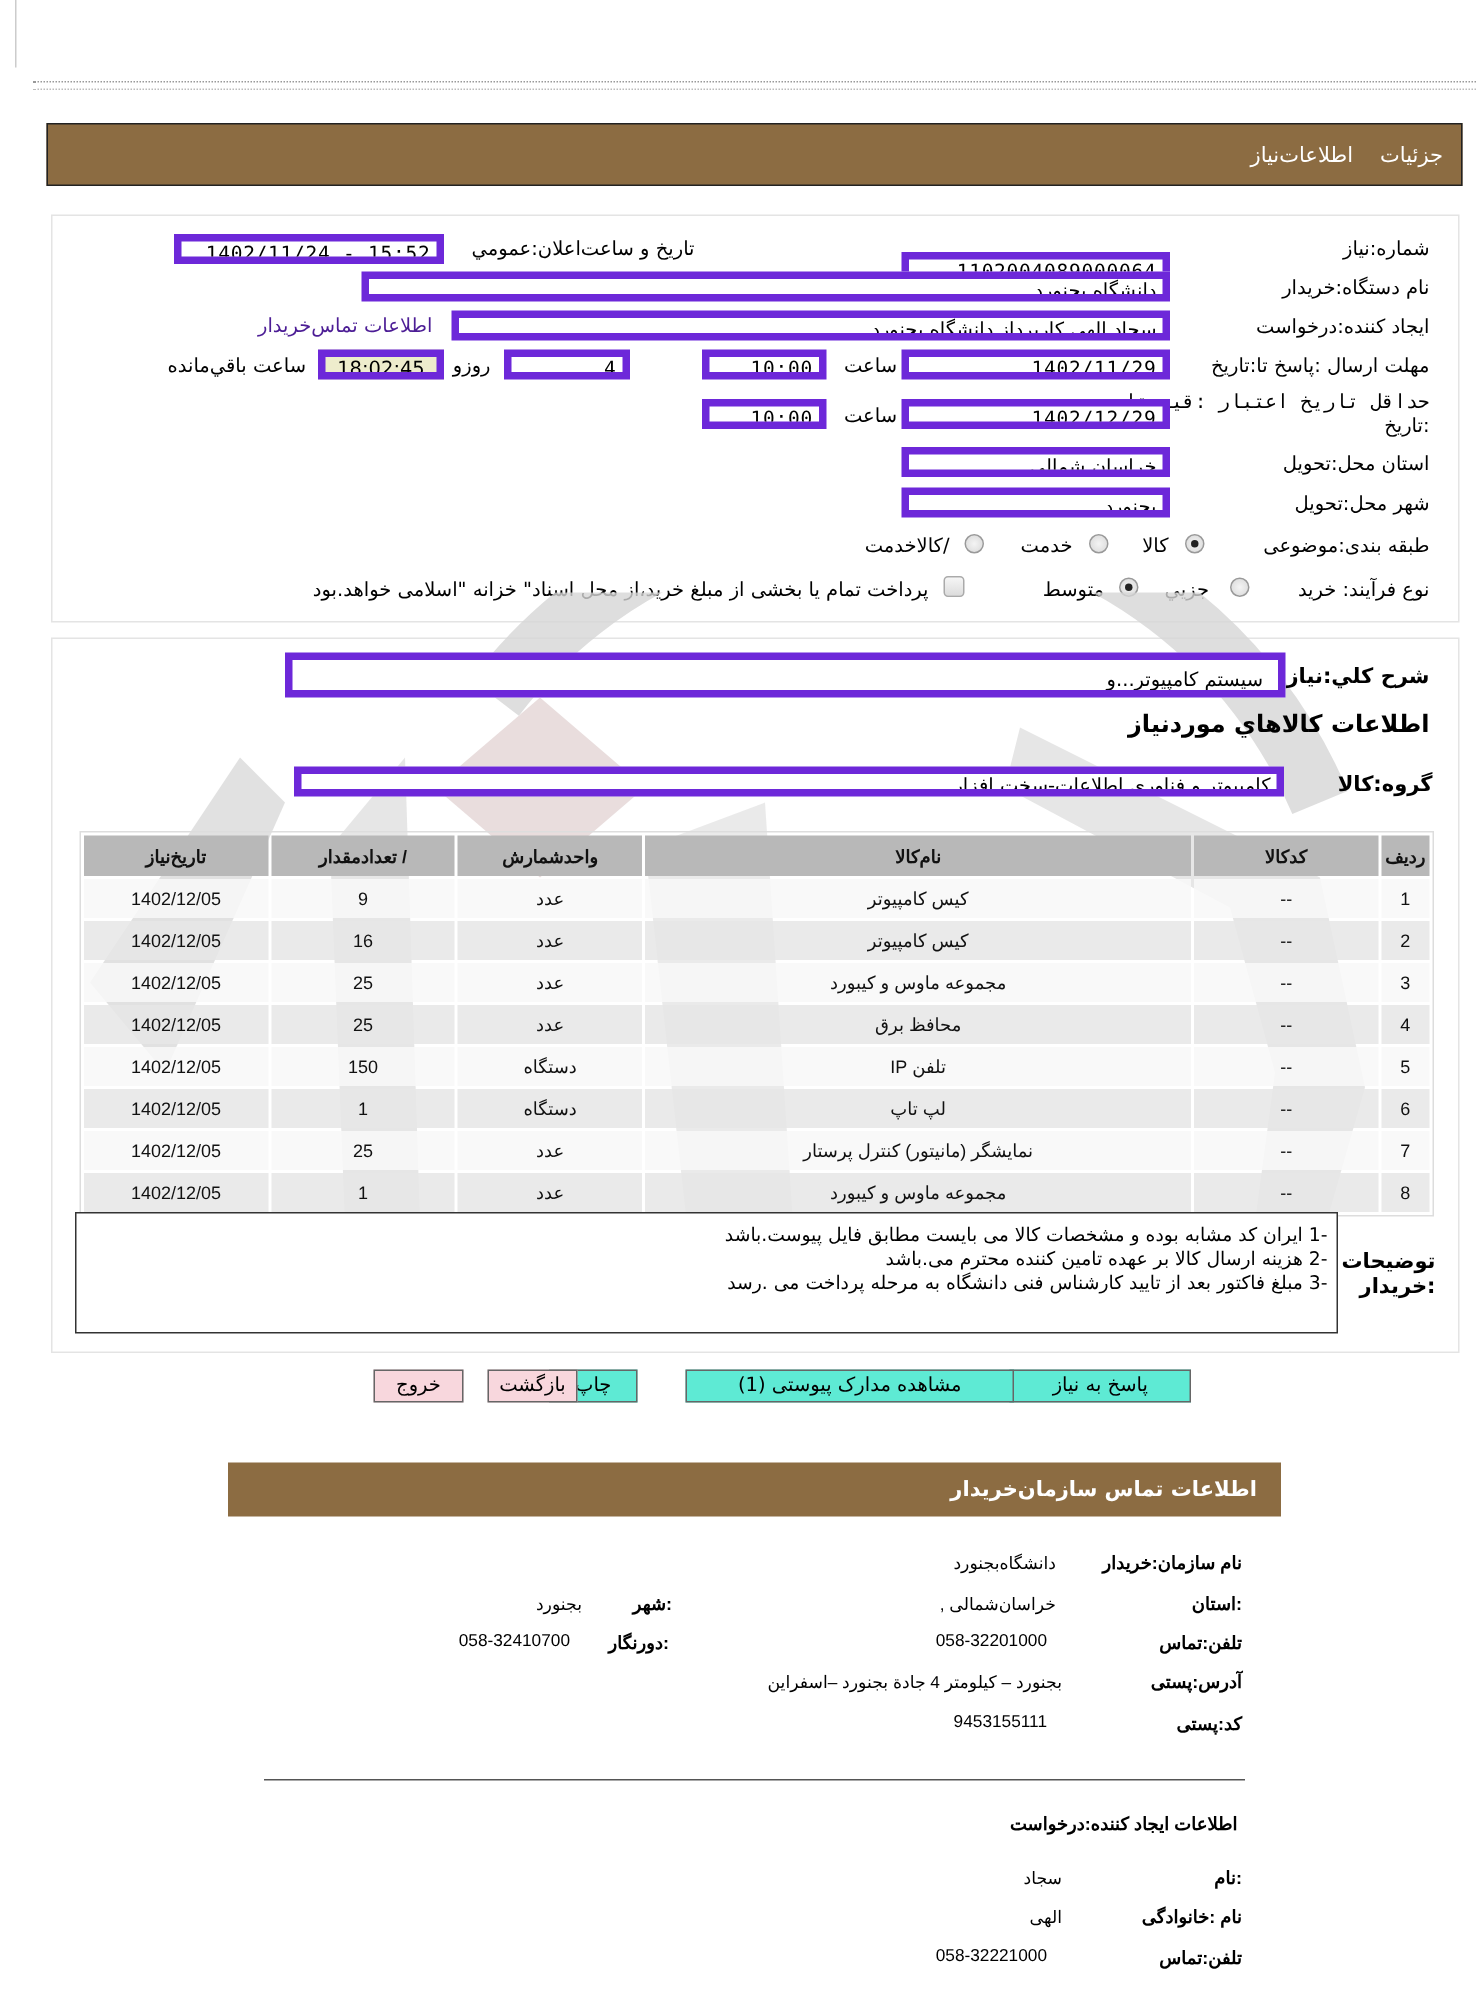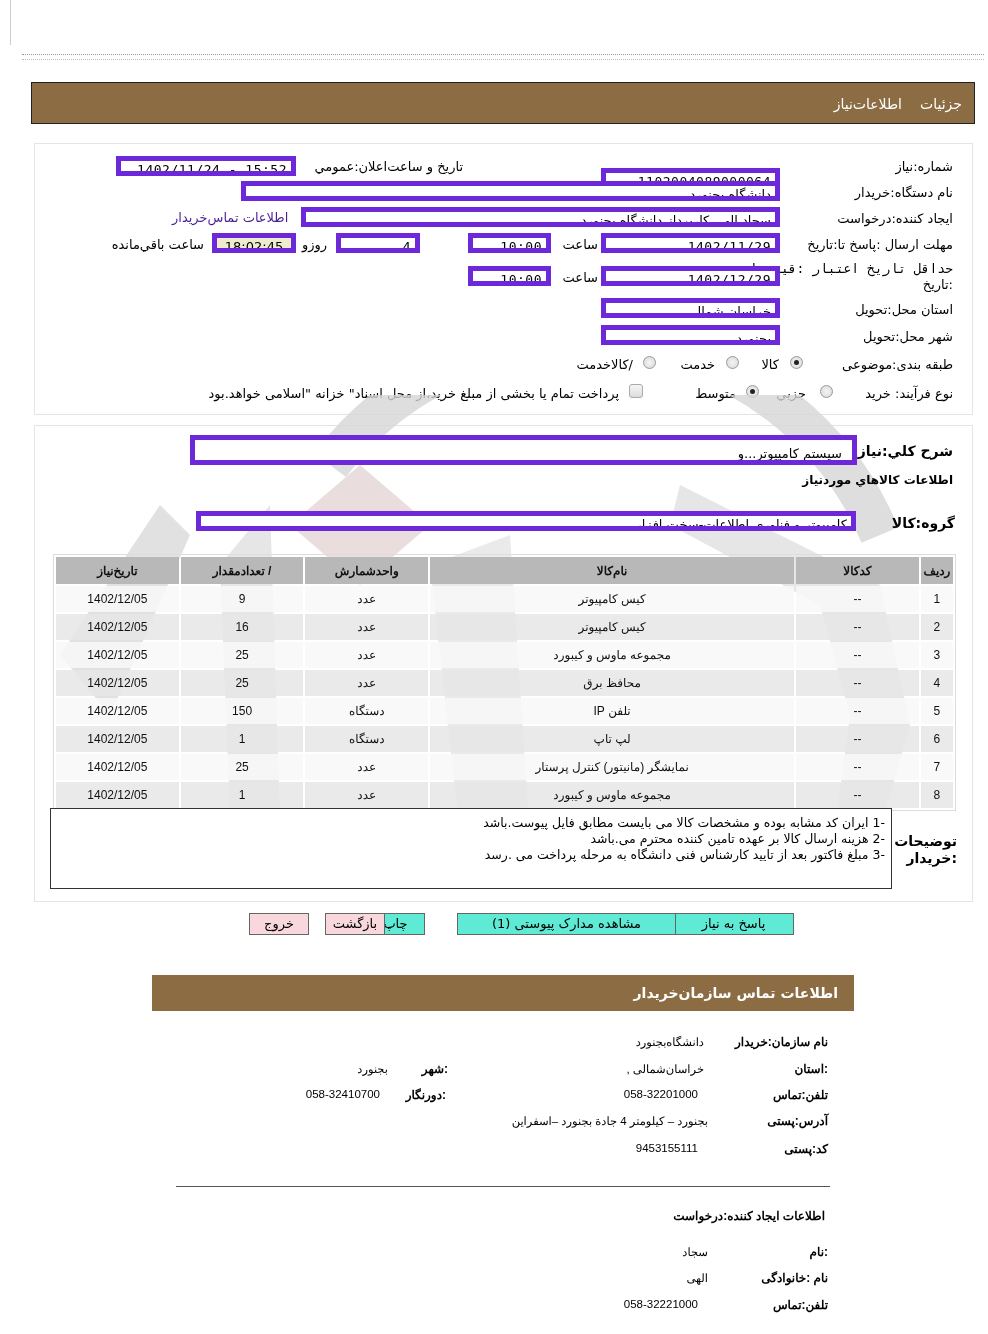--- a/index.html
+++ b/index.html
@@ -104,21 +104,21 @@
   <path d="M20 260 L120 110 L150 140 L70 320 Z" fill="#dadada" opacity="0.8"></path>
   <path d="M250 130 L320 70 L390 130 L320 190 Z" fill="#e3d4d4" opacity="0.8"></path>
   <path d="M180 170 L230 110 L240 420 L190 420 Z" fill="#dcdcdc" opacity="0.7"></path>
   <path d="M640 90 L840 190 L870 330 L830 470 L790 470 L810 320 L780 210 L630 130 Z" fill="#dcdcdc" opacity="0.7"></path>
   <path d="M390 170 L470 140 L490 440 L420 440 Z" fill="#dcdcdc" opacity="0.6"></path>
 </svg>
 
 <div class="abs lbl bold" style="right:35px;top:443px;font-size:14px;">شرح كلي:نياز</div>
 <div class="abs box" style="left:190px;top:435px;width:667px;height:30px;line-height:28px;padding-right:10px;">سیستم کامپیوتر...و</div>
 
-<div class="abs lbl bold" style="right:35px;top:473px;font-size:12px;">اطلاعات كالاهاي موردنياز</div>
+<div class="abs lbl bold" style="right:35px;top:473px;font-size:16px;">اطلاعات كالاهاي موردنياز</div>
 
 <div class="abs lbl bold" style="right:33px;top:515px;font-size:14px;">گروه:کالا</div>
 <div class="abs box" style="left:196px;top:511px;width:660px;">کامپیوتر و فناوری اطلاعات-سخت افزار</div>
 
 <div class="abs" style="left:53px;top:554px;width:903px;border:1px solid #ddd;box-sizing:border-box;">
 <table class="items" style="width:100%;">
   <thead>
     <tr>
       <th style="width:30px;">ردیف</th>
       <th style="width:120px;">کدکالا</th>

